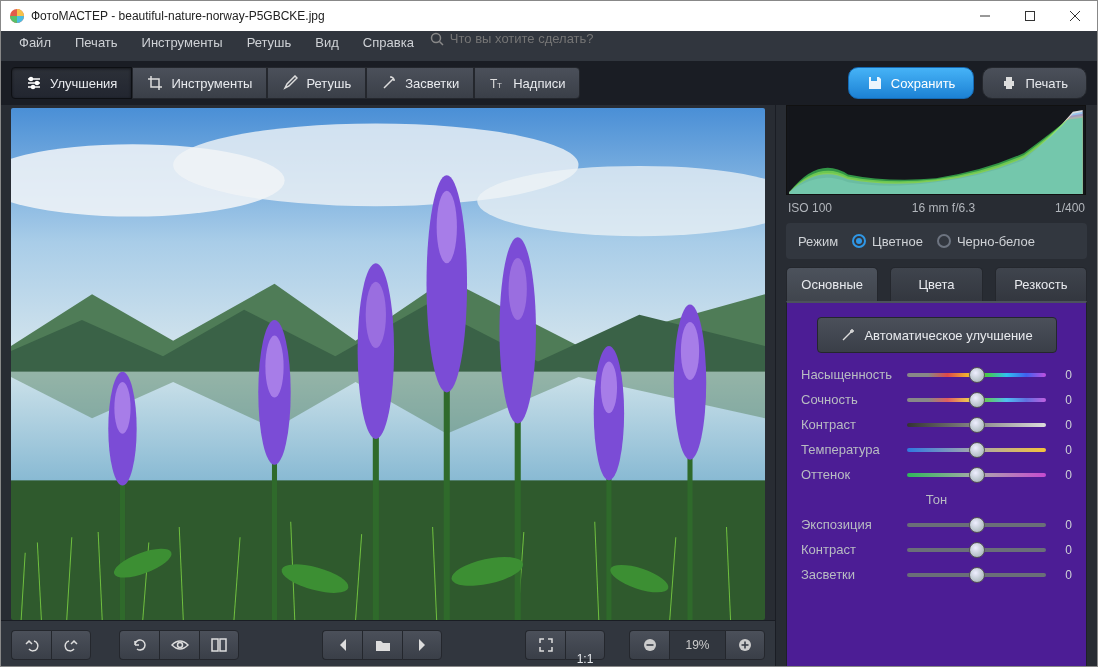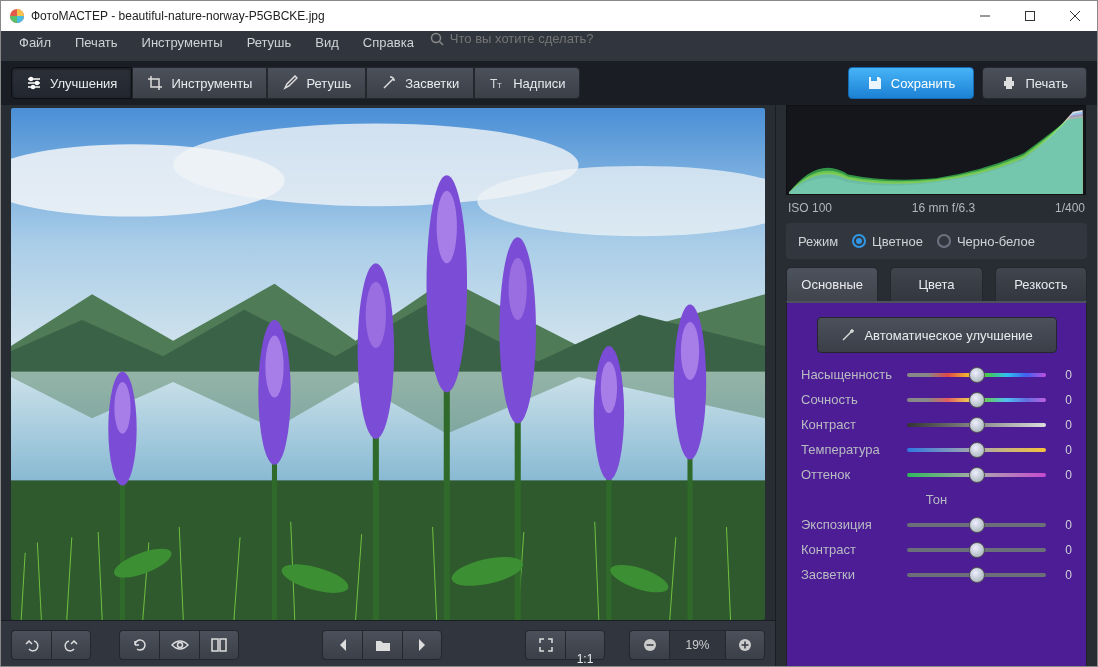--- a/index.html
+++ b/index.html
@@ -14,21 +14,21 @@
   .menuitem { color: #cfd2d6; font-size: 13px; padding: 4px 12px; cursor: pointer; }
   .search-wrap { display: flex; align-items: center; gap: 6px; margin-left: 4px; color: #888; }
   .search-wrap input { background: transparent; border: none; outline: none; color: #ccc; font-size: 13px; width: 220px; }
 
   .toolbar { height: 44px; background: #1a1d24; display: flex; align-items: center; padding: 6px 10px; gap: 0; }
   .toolbtn { height: 32px; display: flex; align-items: center; gap: 8px; color: #e8eaee; background: linear-gradient(#4b505a,#3a3f48); border: 1px solid #24272d; padding: 0 14px; font-size: 13px; cursor: pointer; }
   .toolbtn.first { border-radius: 4px 0 0 4px; border-right: none; }
   .toolbtn.last { border-radius: 0 4px 4px 0; }
   .toolbtn.selected { background: linear-gradient(#2c3038,#222630); border: 1px solid #0d0f13; box-shadow: inset 0 1px 3px rgba(0,0,0,0.5); }
   .toolbar-right { margin-left: auto; display: flex; gap: 8px; }
-  .bigbtn { height: 32px; display: flex; align-items: center; gap: 8px; background: linear-gradient(#46b3f7,#1c81d4); color: #fff; border: 1px solid #1569b3; border-radius: 4px; padding: 0 18px; font-size: 13px; cursor: pointer; }
+  .bigbtn { height: 32px; display: flex; align-items: center; gap: 8px; background: linear-gradient(#46b3f7,#1c81d4); color: #fff; border: 1px solid #1569b3; border-radius: 10px; padding: 0 18px; font-size: 13px; cursor: pointer; }
   .bigbtn.grey { background: linear-gradient(#4b505a,#3a3f48); color: #e8eaee; border: 1px solid #24272d; }
 
   .content { display: flex; height: calc(667px - 30px - 30px - 44px); background: #282c33; }
   .canvas-area { flex: 1; display: flex; flex-direction: column; }
   .canvas-wrap { flex: 1; background: #282c33; padding: 3px 10px 0 10px; position: relative; }
   .photo { width: 100%; height: 100%; border-radius: 2px; position: relative; overflow: hidden; }
   .photo svg { width: 100%; height: 100%; display: block; }
 
   .bottombar { height: 48px; background: #31363e; border-top: 1px solid #1a1d24; display: flex; align-items: center; padding: 0 10px; gap: 8px; }
   .botgroup { display: flex; gap: 0; }

